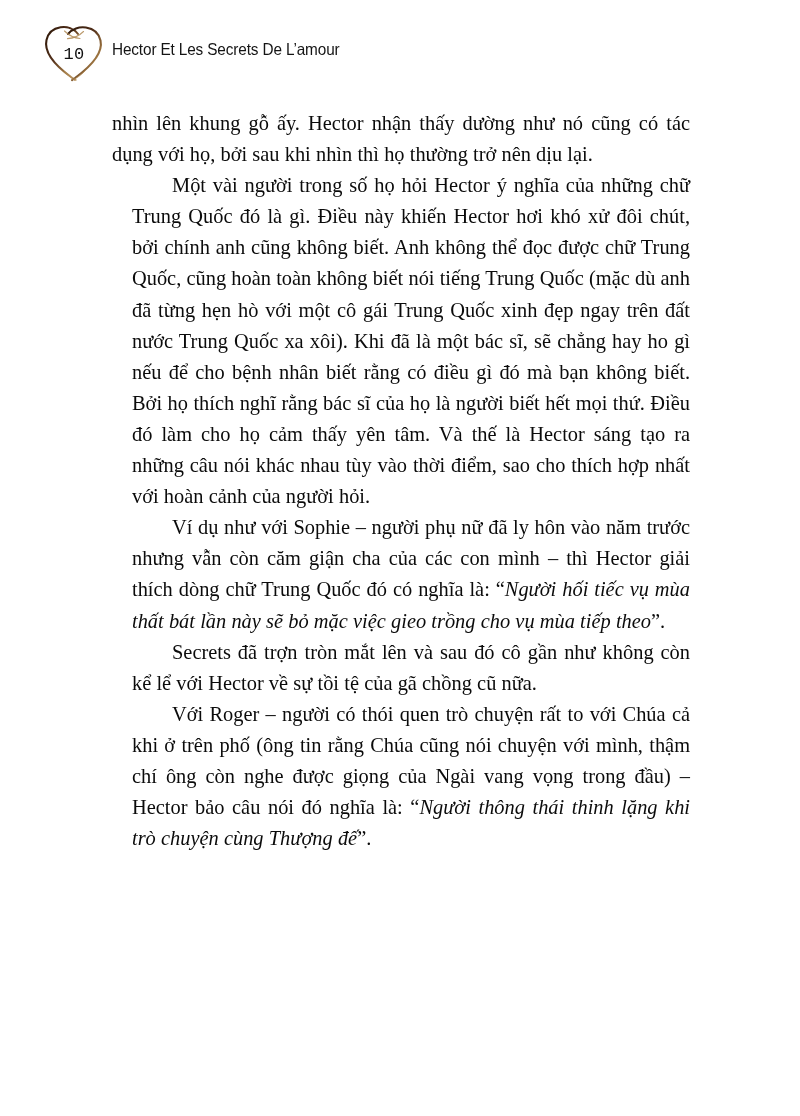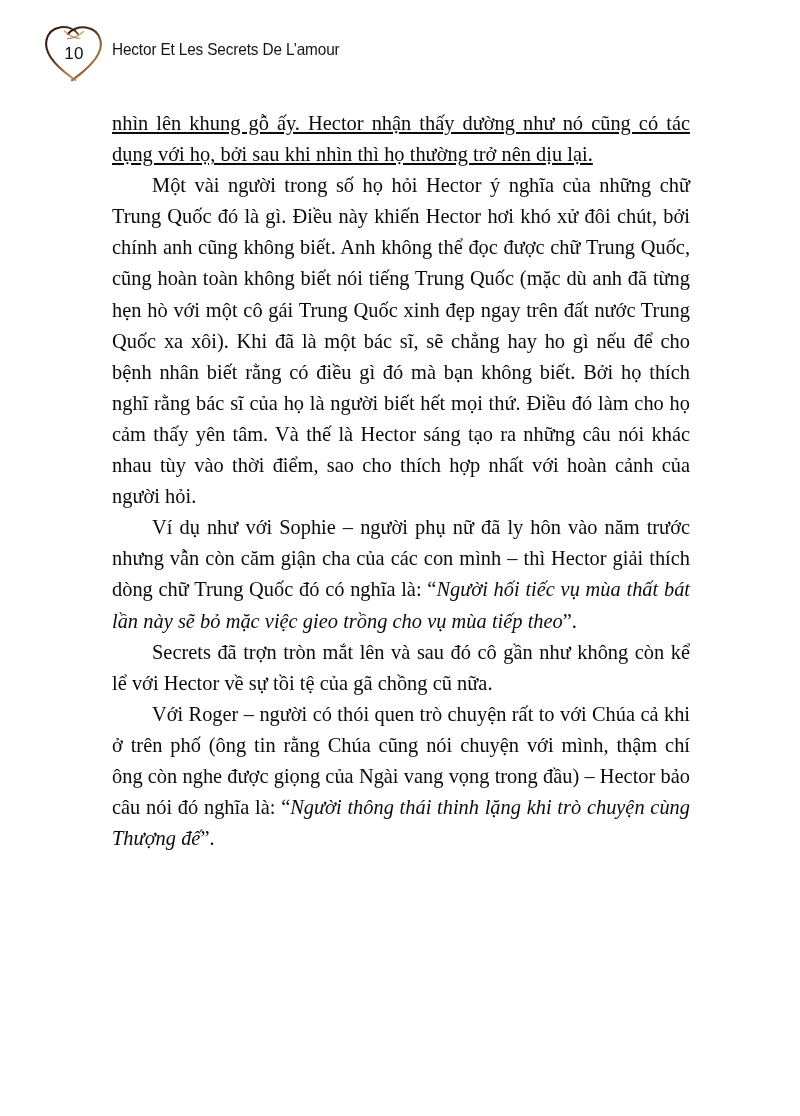--- a/index.html
+++ b/index.html
@@ -39,21 +39,21 @@
   }
   .heart-number {
     position: absolute;
     left: 0;
     top: 0;
     width: 68px;
     height: 62px;
     display: flex;
     align-items: center;
     justify-content: center;
-    font-family: Liberation Sans, sans-serif;
+    font-family: Liberation Mono, monospace;
     font-size: 17px;
     letter-spacing: 0.2px;
     color: #111111;
     padding-top: 2px;
     box-sizing: border-box;
   }
 
   .running-title {
     position: absolute;
     left: 112px;
@@ -81,24 +81,24 @@
     text-align: justify;
     text-justify: inter-word;
     font-size: 20.4px;
     line-height: 31.1px;
     text-indent: 40px;
     hyphens: none;
     word-spacing: 0.1px;
   }
   .para.no-indent {
     text-indent: 0;
-    text-decoration: underline;
   }
   .para + .para {
     margin-top: 0px;
+    margin-left: 20px;
   }
   .quote-italic {
     font-style: italic;
   }
 </style>
 </head>
 <body>
 
 <div class="page-header">
 

